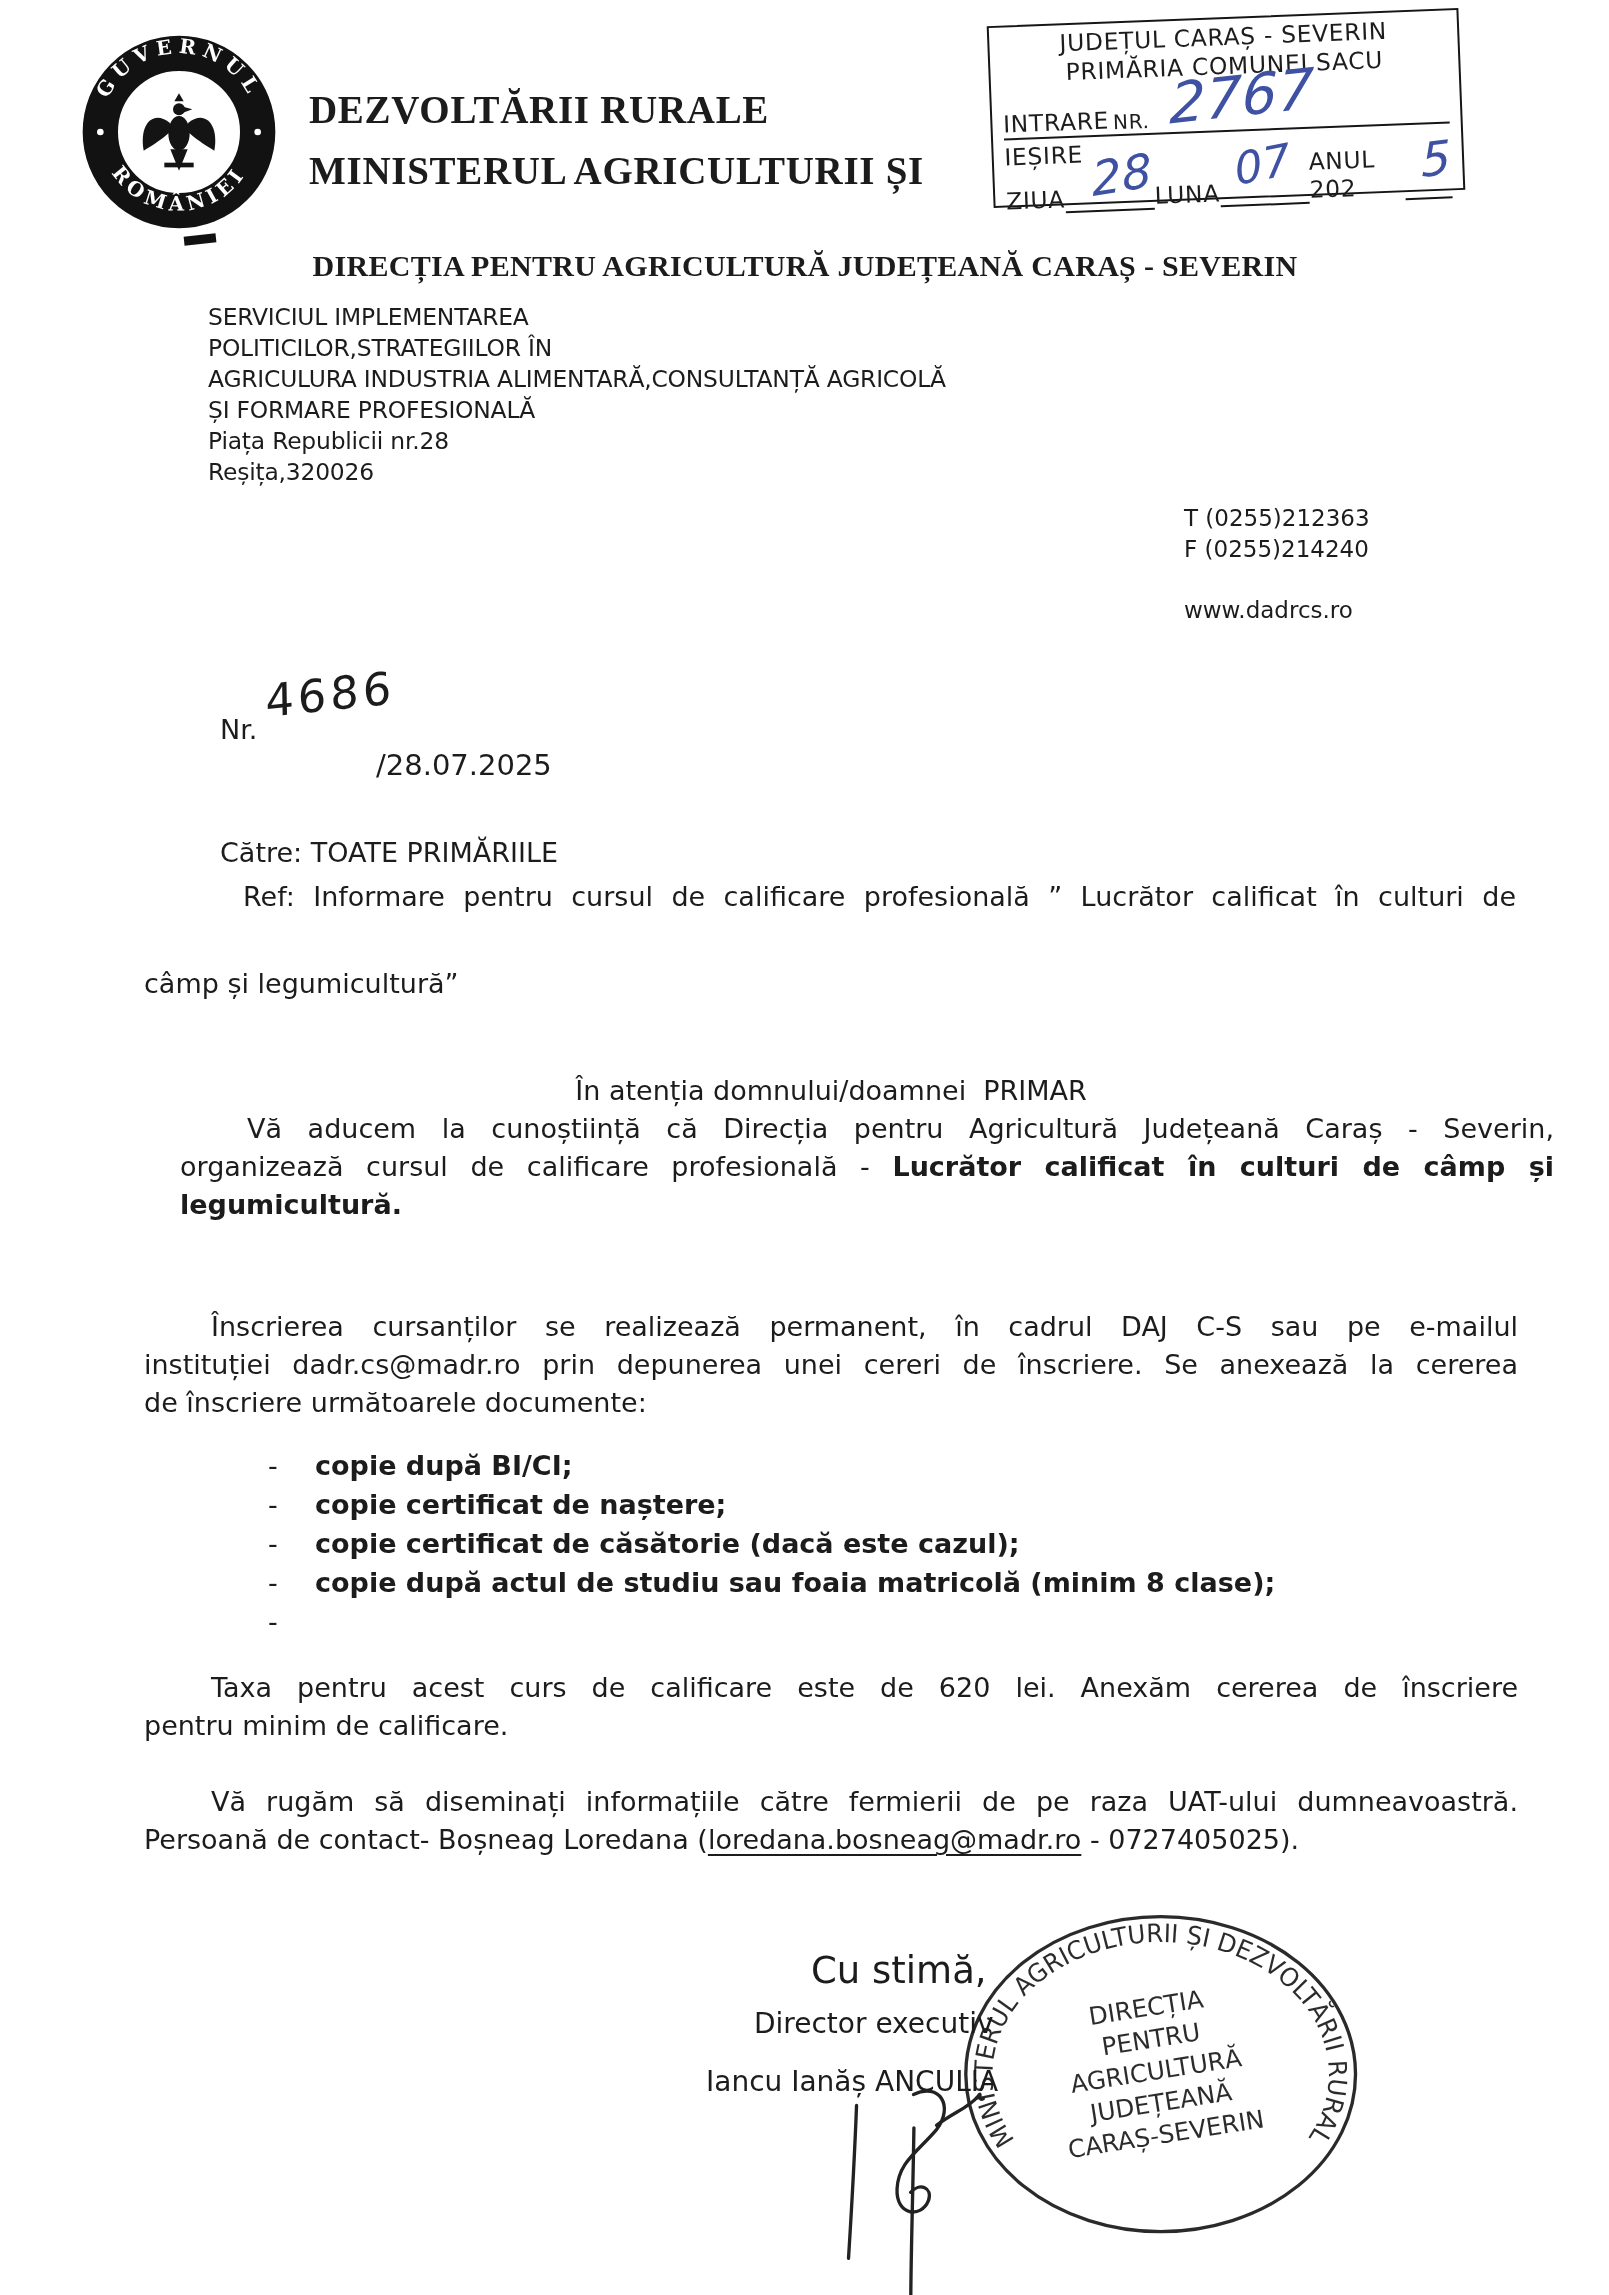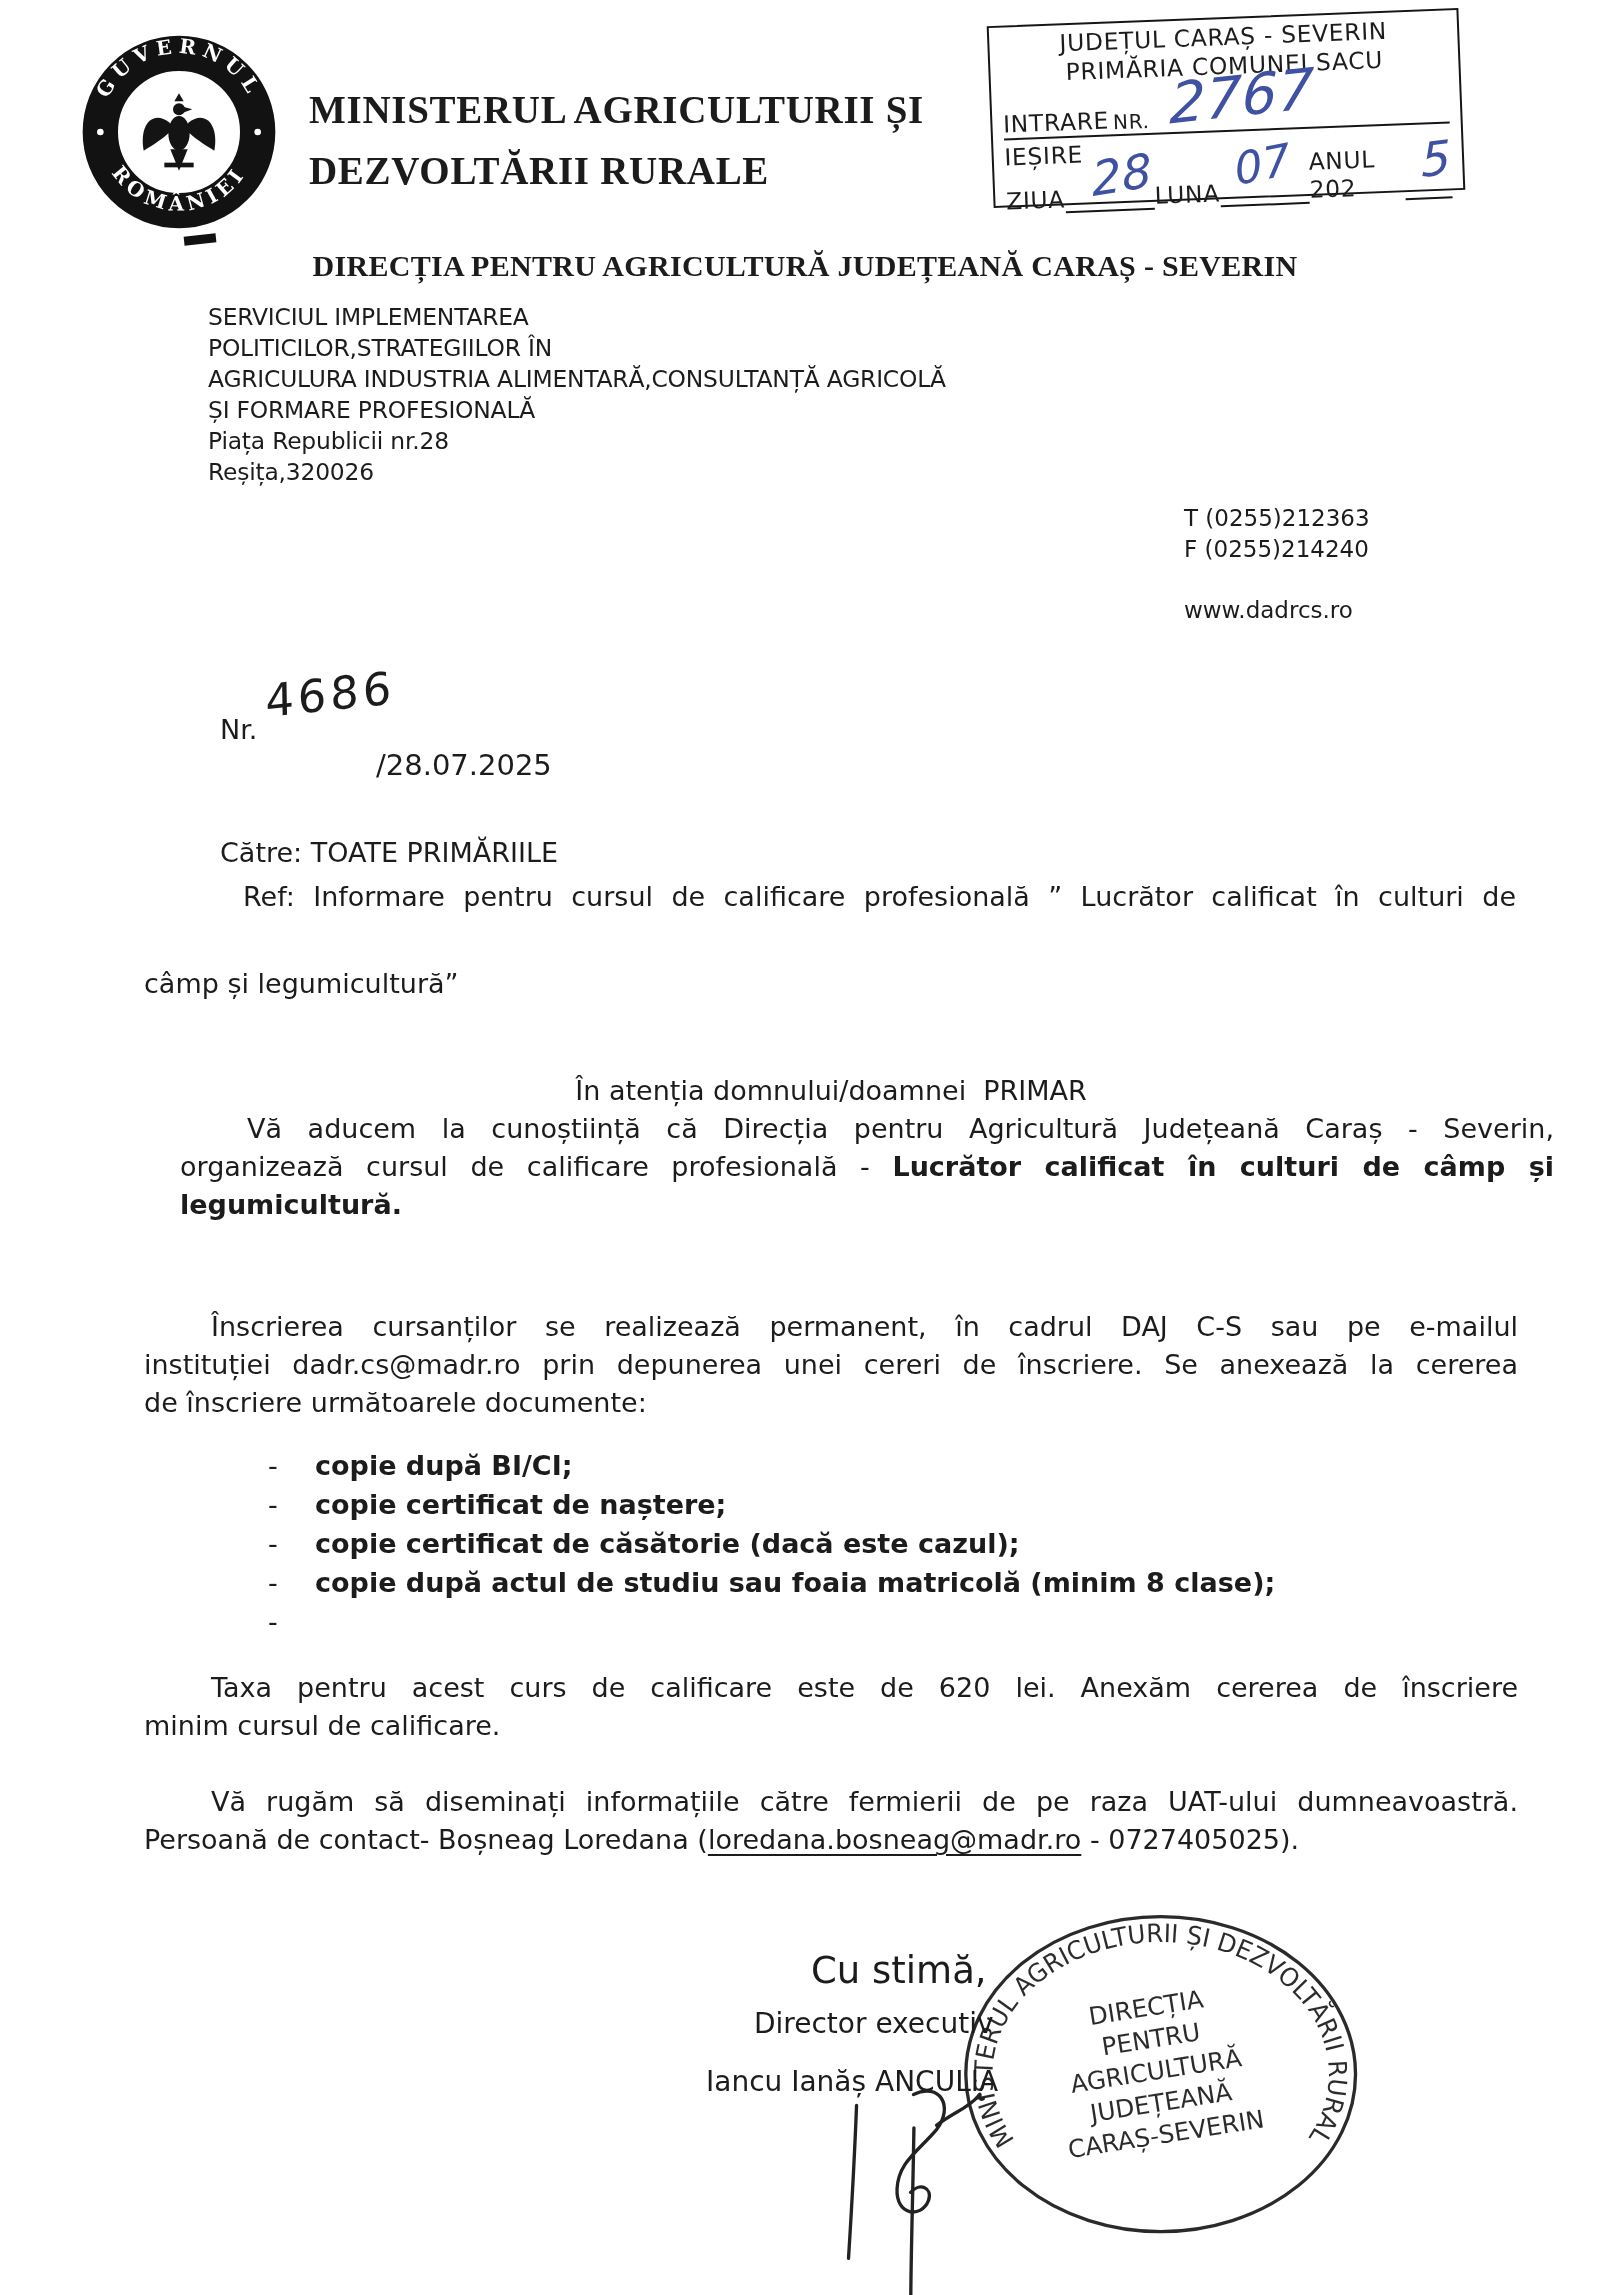--- a/index.html
+++ b/index.html
@@ -91,22 +91,22 @@
       <path d="M156 112 l14 4 -14 5 z"></path>
       <ellipse cx="150" cy="152" rx="16" ry="26"></ellipse>
       <path d="M136 136 C110 116 90 140 97 178 C112 169 129 158 139 147 Z"></path>
       <path d="M164 136 C190 116 210 140 203 178 C188 169 171 158 161 147 Z"></path>
       <path d="M137 176 L163 176 L150 208 Z"></path>
       <rect x="128" y="196" width="44" height="7"></rect>
     </g>
   </svg>
 
   <div class="abs ministry">
+    <div>DEZVOLTĂRII RURALE</div>
     <div>MINISTERUL AGRICULTURII ȘI</div>
-    <div>DEZVOLTĂRII RURALE</div>
   </div>
 
   <div class="abs registry">
     <div class="c">JUDEȚUL CARAȘ - SEVERIN</div>
     <div class="c">PRIMĂRIA COMUNEI SACU</div>
     <div class="reg-row3">
       <span>INTRARE</span>
       <span class="nr">NR.</span>
       <span class="reg-fill"></span>
       <span class="hand nrval">2767</span>
@@ -182,21 +182,21 @@
       <div class="list-row">
         <span class="dash">-</span>
         <span>copie după actul de studiu sau foaia matricolă (minim 8 clase);</span>
       </div>
       <div class="list-row">
         <span class="dash">-</span>
       </div>
     </div>
   <div class="abs bodypara p2">
       <div class="bline jl ind"><span>Taxa pentru acest curs de calificare este de 620 lei. Anexăm cererea de înscriere</span></div>
-      <div class="bline"><span>minim cursul de calificare.</span></div>
+      <div class="bline"><span>pentru minim de calificare.</span></div>
     </div>
   <div class="abs bodypara p3">
       <div class="bline jl ind"><span>Vă rugăm să diseminați informațiile către fermierii de pe raza UAT-ului dumneavoastră.</span></div>
       <div class="bline"><span>Persoană de contact- Boșneag Loredana (</span><span class="u">loredana.bosneag@madr.ro</span><span> - 0727405025).</span></div>
     </div>
 
   <div class="abs salut">Cu stimă,</div>
   <div class="abs dtitle">Director executiv</div>
   <div class="abs dname">Iancu Ianăș ANCULIA</div>
 

